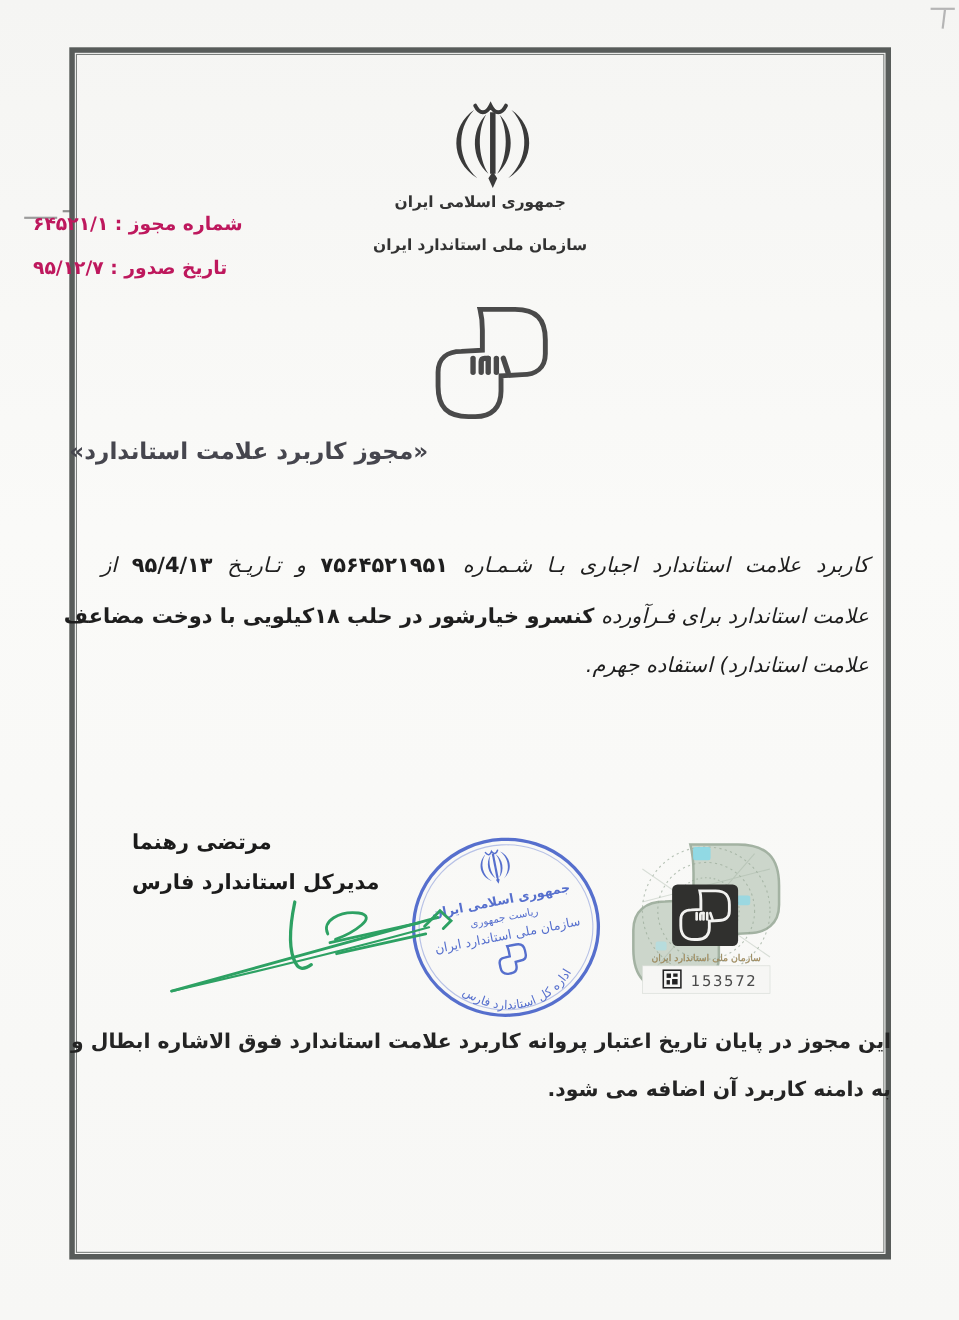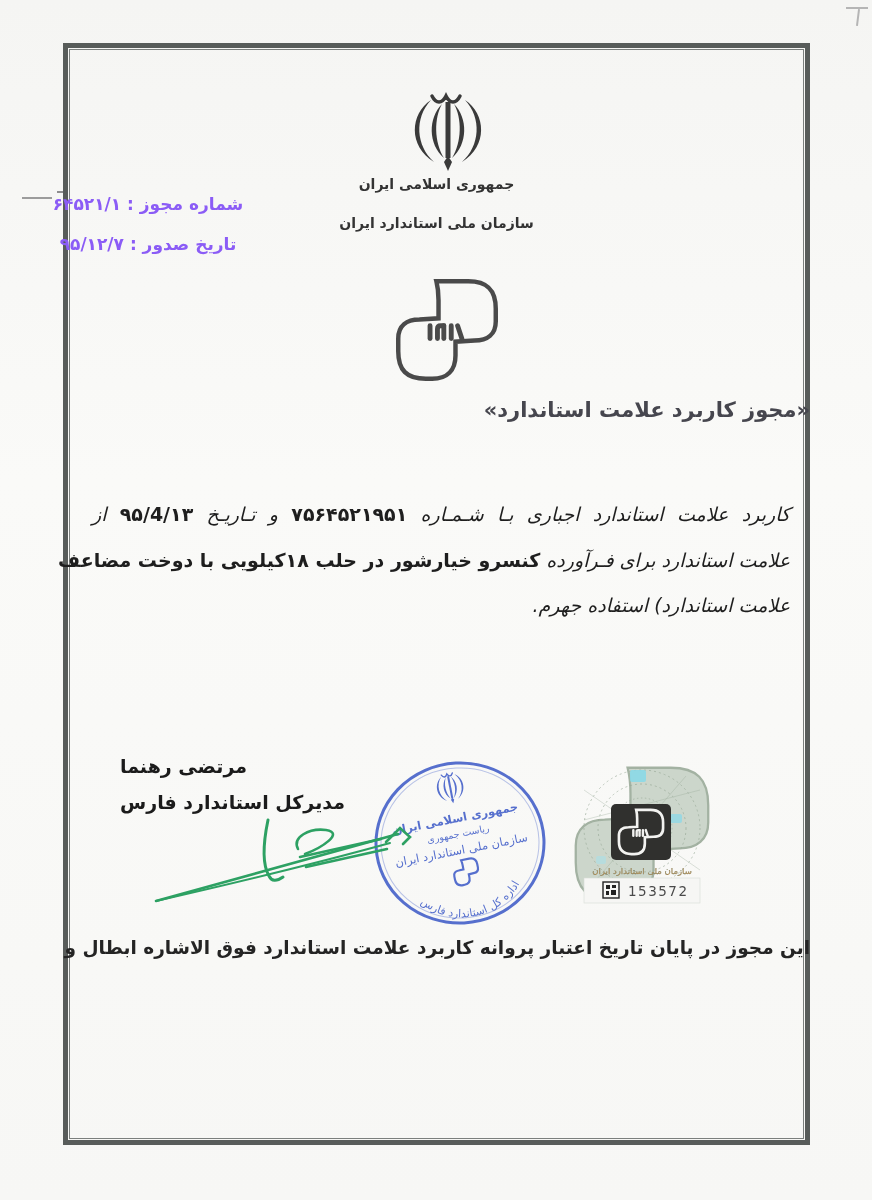--- a/index.html
+++ b/index.html
@@ -20,25 +20,25 @@
     position:absolute; inset:1px; border:1px solid #7b7f7d; pointer-events:none;
   }
 
   .abs { position:absolute; }
 
   .hdr { width:747px; text-align:center; direction:rtl; color:#333;
          font-weight:700; font-size:14px; }
   .country { left:63px; top:176px; }
   .org     { left:63px; top:215px; }
 
-  .meta { left:30px; top:194px; width:236px; direction:rtl; text-align:center;
-          font-size:17px; font-weight:700; color:#8b5cf6; }
+  .meta { left:30px; top:194px; width:236px; direction:rtl; text-align:left;
+          font-size:17px; font-weight:700; color:#be185d; }
   .meta-row { margin-bottom:20px; white-space:nowrap; }
 
-  .title { left:63px; top:398px; width:747px; text-align:right; direction:rtl;
+  .title { left:63px; top:398px; width:747px; text-align:left; direction:rtl;
            font-size:21px; font-weight:700; color:#46464e; }
 
   .body-text { left:92px; top:492px; width:698px; direction:rtl;
                font-size:19px; color:#1e1e1e; }
   .body-line { line-height:45.5px; text-align:justify; text-align-last:justify;
                white-space:nowrap; }
   .body-line.last { text-align-last:right; }
   .it { font-style:italic; }
   .bd { font-weight:700; font-style:normal; }
 
@@ -198,15 +198,16 @@
       <rect x="40" y="125" width="4" height="4"></rect>
       <rect x="46" y="125" width="4" height="3"></rect>
       <rect x="40" y="131" width="3" height="4"></rect>
       <rect x="45" y="130" width="5" height="5"></rect>
     </g>
     <text x="62" y="136" font-size="13.5" fill="#4a4a4a" letter-spacing="1.5">153572</text>
   </svg>
 
   <div class="abs note">
     <div>این مجوز در پایان تاریخ اعتبار پروانه کاربرد علامت استاندارد فوق الاشاره ابطال و</div>
+    <div>به دامنه کاربرد آن اضافه می شود.</div>
   </div>
 
 </div>
 
 </body></html>

